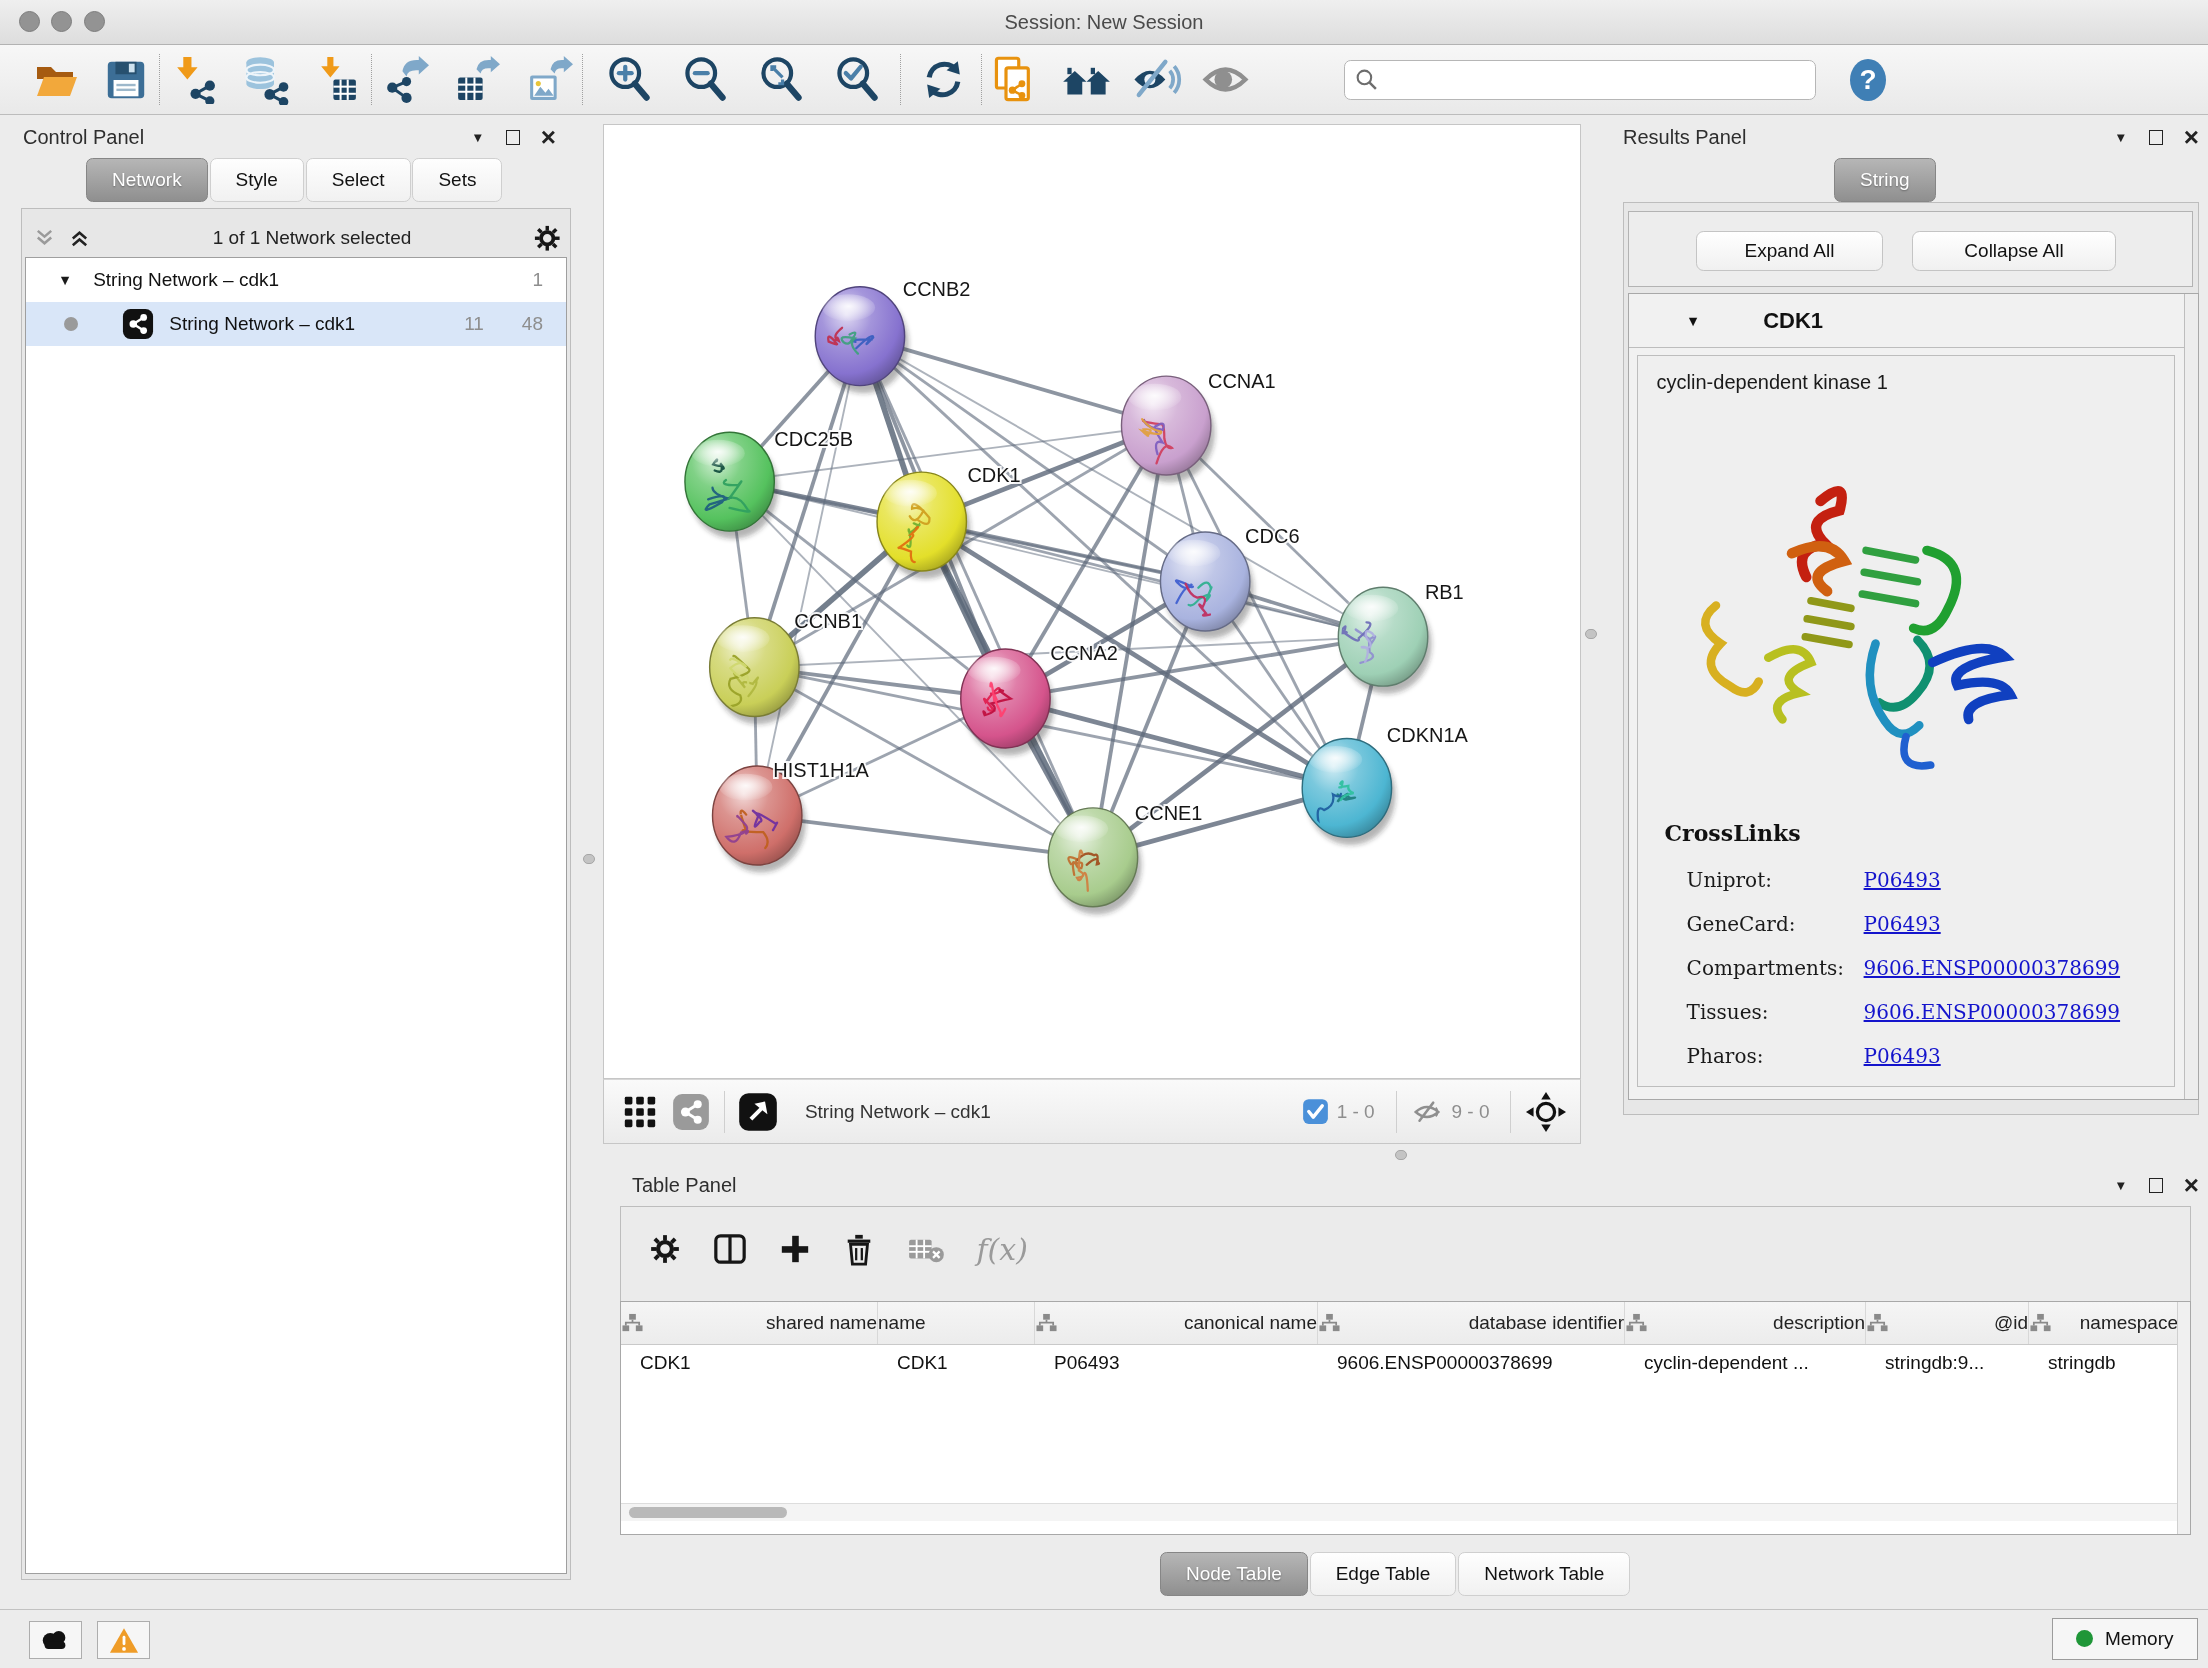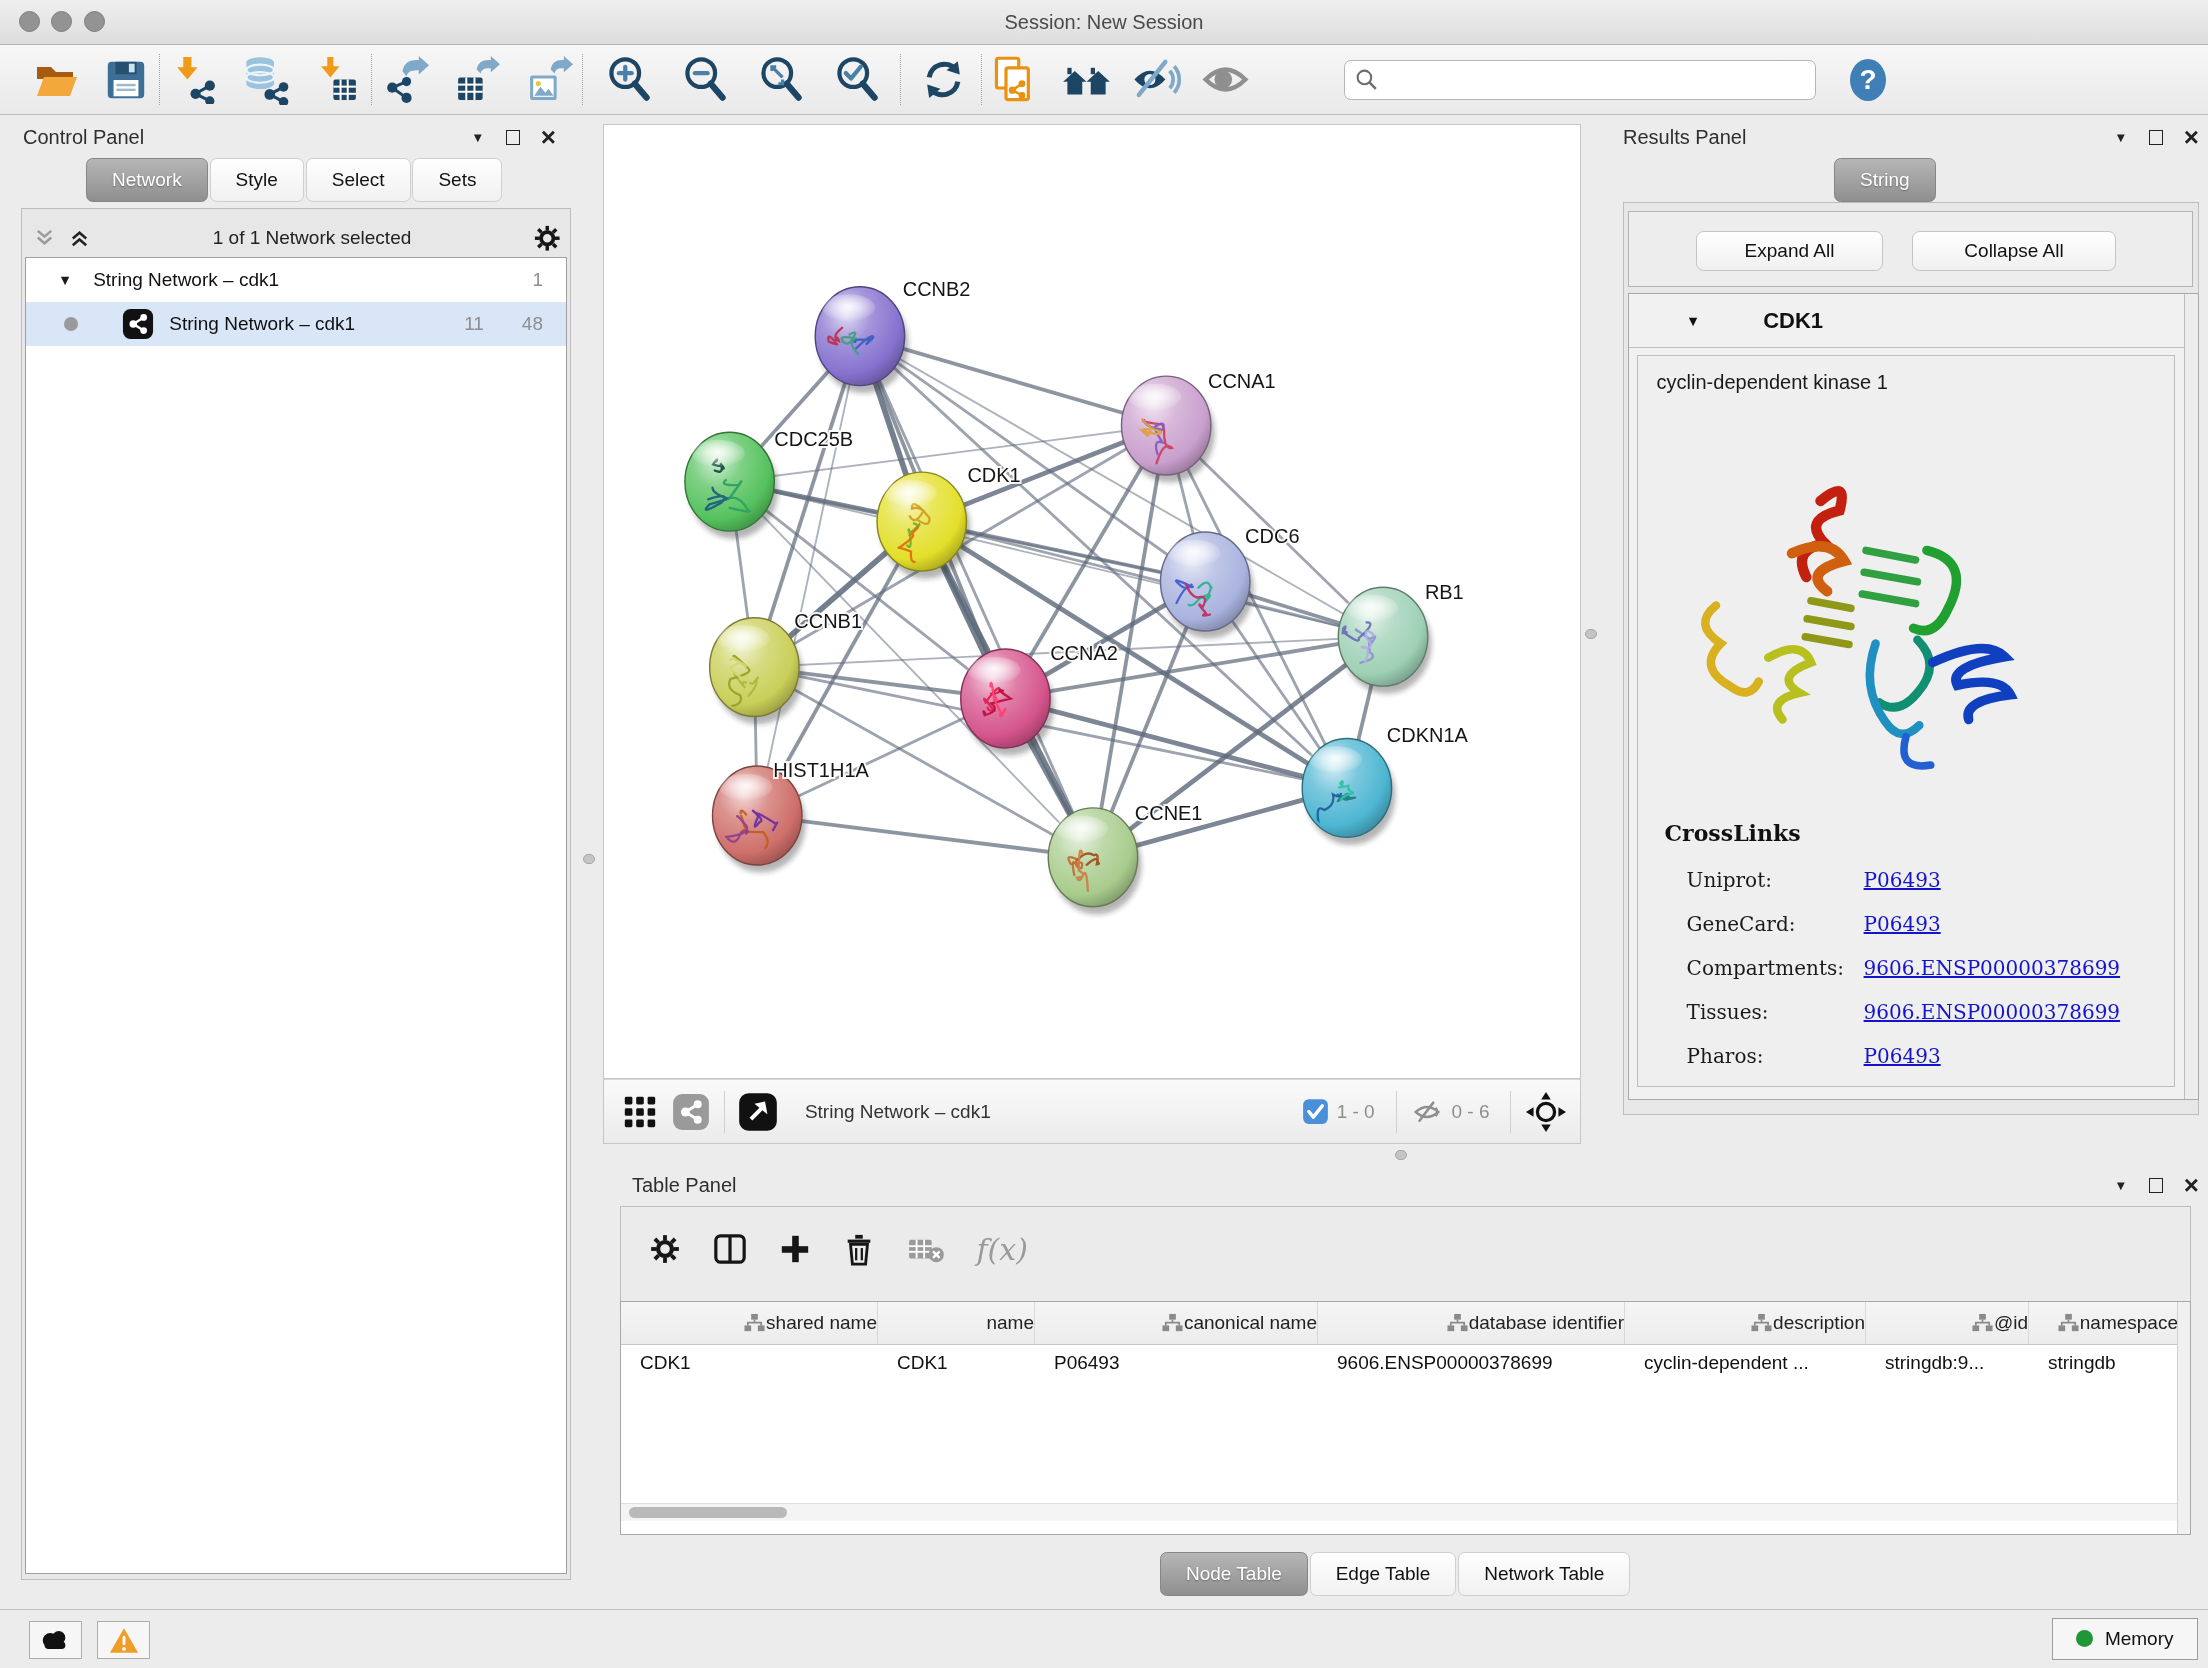--- a/index.html
+++ b/index.html
@@ -57,21 +57,21 @@
   .cl-rows{position:absolute;left:49px;top:502px;width:476px;}
   .cl-row{height:44px;display:flex;align-items:center;font-size:20px;}
   .cl-label{width:177px;color:#1a1a1a;}
   .cl-value{text-decoration:underline;}
   .res-vscroll{position:absolute;right:0;top:0;width:14.3px;height:100%;background:#ededed;border-left:1px solid #bdbdbd;box-sizing:border-box;}
   
   .tbl-header{left:632px;top:1174px;}
   .tbl-toolbar{left:620px;top:1206px;width:1571px;height:86px;display:flex;align-items:center;gap:32px;padding-left:28.5px;}
   .tbl-box{left:620px;top:1301px;width:1571px;height:234px;background:#fff;border:1px solid #a8a8a8;box-sizing:border-box;overflow:hidden;}
   .tbl-headrow{display:flex;height:42px;background:linear-gradient(#f5f5f5,#ececec);border-bottom:1.9px solid #c9c9c9;}
-  .th-cell{display:flex;align-items:center;justify-content:flex-end;gap:0;font-size:19px;color:#222;border-right:1px solid #d8d8d8;box-sizing:border-box;overflow:hidden;white-space:nowrap;flex:0 0 auto;}
+  .th-cell{display:flex;align-items:center;justify-content:space-between;gap:0;font-size:19px;color:#222;border-right:1px solid #d8d8d8;box-sizing:border-box;overflow:hidden;white-space:nowrap;flex:0 0 auto;}
   .tbl-row{display:flex;height:36px;align-items:center;}
   .td-cell{font-size:19px;color:#111;padding-left:19px;box-sizing:border-box;overflow:hidden;white-space:nowrap;flex:0 0 auto;}
   .hscroll{position:absolute;left:0;bottom:13.3px;width:1556px;height:17px;background:#f4f4f4;border-top:1px solid #ddd;}
   .hthumb{position:absolute;left:7.6px;top:2.9px;width:158px;height:11.4px;background:#b9b9b9;border-radius:5.7px;}
   .vscroll2{position:absolute;right:0;top:0;width:13.3px;height:100%;background:#f0f0f0;border-left:1px solid #d0d0d0;box-sizing:border-box;}
   .tbl-tabs{left:1127px;top:1552px;display:flex;margin-left:33px;}
   
   .statusbar{left:0;top:1609px;width:2208px;height:59px;background:#ececec;border-top:1px solid #c2c2c2;}
   .sb-box{top:11.4px;width:53px;height:38px;background:#f6f6f6;border:1px solid #adadad;box-sizing:border-box;display:flex;align-items:center;justify-content:center;}
   .mem-btn{left:2052px;top:7.6px;width:146px;height:42px;background:#f6f6f6;border:1px solid #9c9c9c;box-sizing:border-box;display:flex;align-items:center;justify-content:center;gap:11.4px;font-size:19px;color:#111;}
@@ -678,21 +678,21 @@
     <rect x="1" y="1" width="22" height="22" rx="5" fill="#4a90d9"></rect>
     <polyline points="6,12 10,17 18,7" fill="none" stroke="#fff" stroke-width="3" stroke-linecap="round" stroke-linejoin="round"></polyline>
   </svg>
   <span class="nb-count">1 - 0</span>
   <div class="nb-sep"></div>
   <svg width="34" height="30" viewBox="0 0 48 48">
     <path d="M6 24q18-16 36 0-18 16-36 0z" fill="none" stroke="#8f8f8f" stroke-width="4"></path>
     <line x1="12" y1="38" x2="34" y2="9" stroke="#8f8f8f" stroke-width="4" stroke-linecap="round"></line>
     <path d="M38 17a10 10 0 0 1 0 14" fill="none" stroke="#8f8f8f" stroke-width="3"></path>
   </svg>
-  <span class="nb-count">0 - 6</span>
+  <span class="nb-count">9 - 0</span>
   <div class="nb-sep"></div>
   <svg width="42" height="42" viewBox="0 0 44 44" style="margin-right:13.3px">
     <circle cx="22" cy="22" r="9" fill="none" stroke="#111" stroke-width="3.4"></circle>
     <polygon points="22,1 17,9 27,9" fill="#111"></polygon>
     <polygon points="22,43 17,35 27,35" fill="#111"></polygon>
     <polygon points="1,22 9,17 9,27" fill="#111"></polygon>
     <polygon points="43,22 35,17 35,27" fill="#111"></polygon>
   </svg>
 </div>
 

